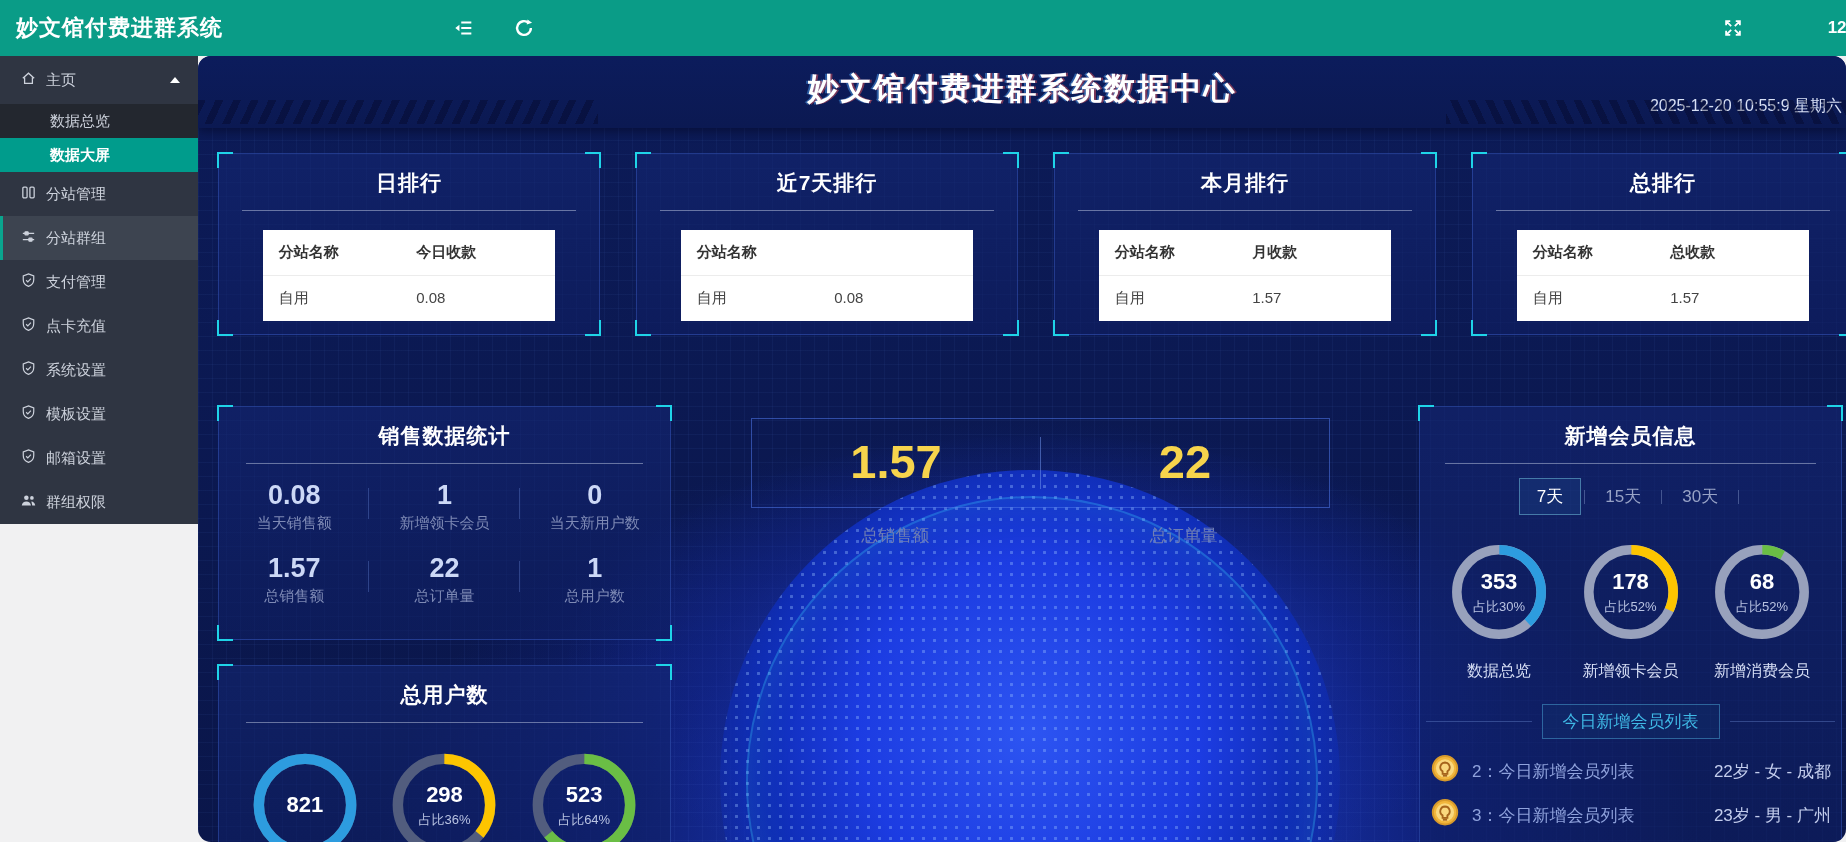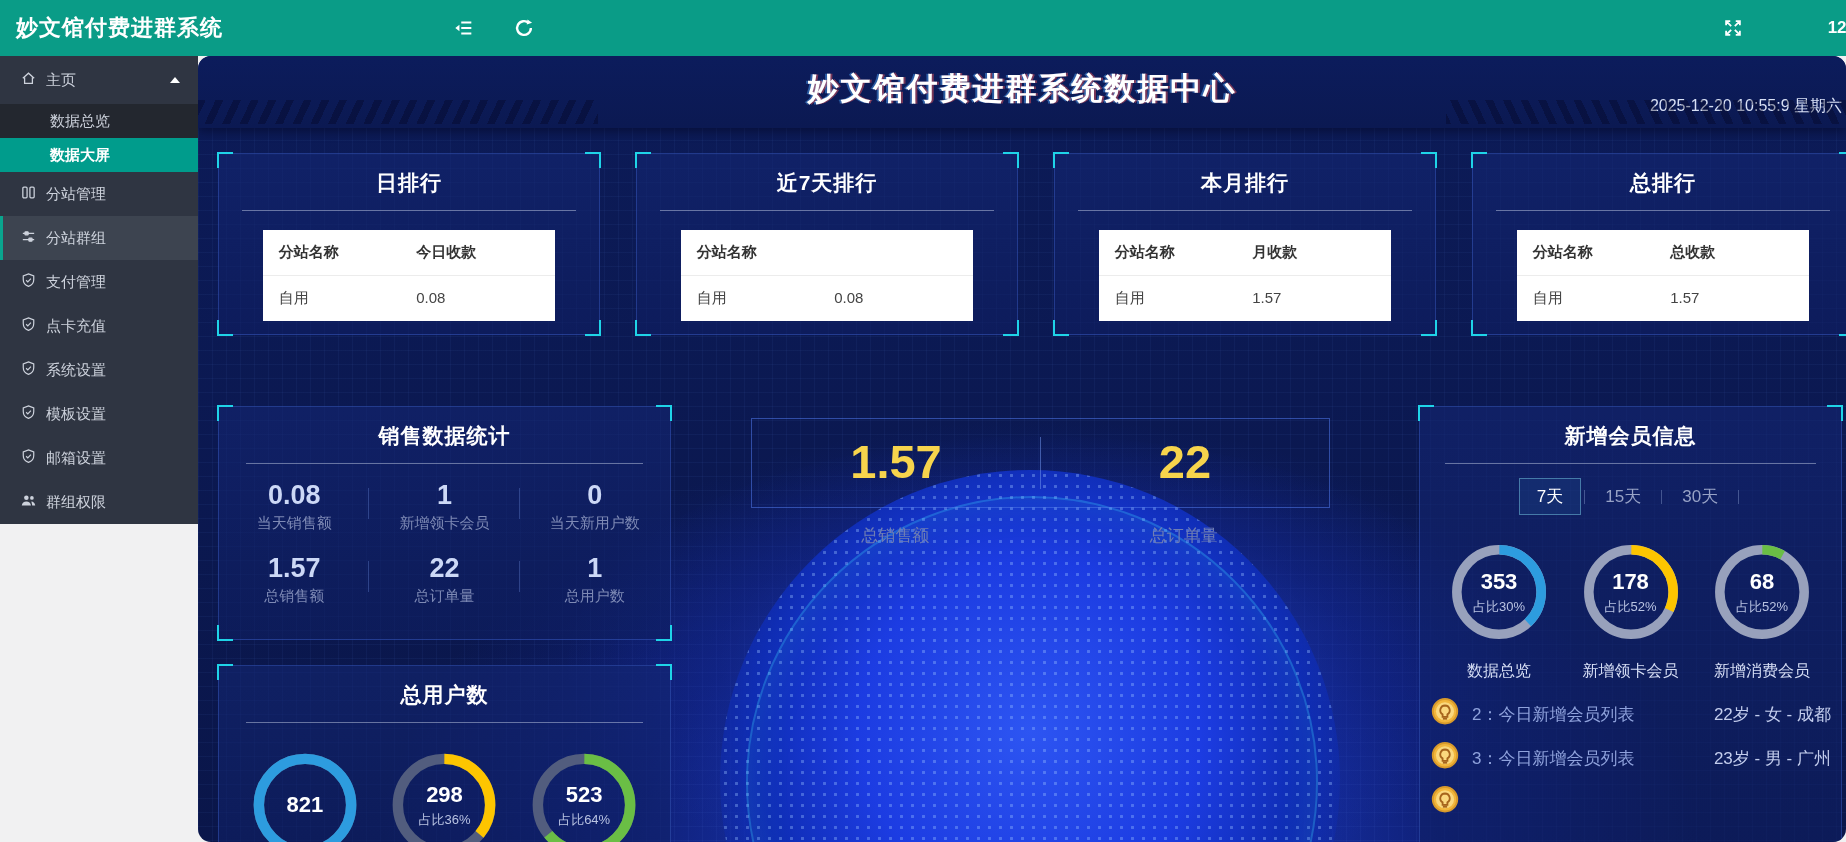--- a/index.html
+++ b/index.html
@@ -443,20 +443,25 @@
       <circle cx="20" cy="20" r="15.915" stroke="#6abe45" stroke-dasharray="8 92" stroke-dashoffset="25"></circle>
     </svg>
     <div class="d-center">
                   <b>68</b>
                   <span>占比52%</span>
                 </div>
   </div>
               <div class="d-label">新增消费会员</div>
             </div>
           </div>
+        <div class="list-header">
+          <i class="lh-line"></i>
+          <span class="lh-box">今日新增会员列表</span>
+          <i class="lh-line"></i>
+        </div>
         <div id="member-list">
             <div class="m-row">
      <span><svg viewBox="0 0 24 24">
                   <circle cx="12" cy="11.5" r="8.6" fill="#f2b63c" stroke="#d89a2b" stroke-width="1.4"></circle>
                   <circle cx="12" cy="11.5" r="6.4" fill="#fad87e"></circle>
                   <path d="M12 7.4a3.4 3.4 0 0 1 1.7 6.3v1.7h-3.4v-1.7A3.4 3.4 0 0 1 12 7.4z" fill="none" stroke="#a6641c" stroke-width="1.3"></path>
                   <rect x="10.5" y="15.9" width="3" height="1.5" fill="#a6641c"></rect>
                 </svg></span>
      <span class="m-text">2：今日新增会员列表</span>
      <span class="m-meta">22岁 - 女 - 成都</span>

